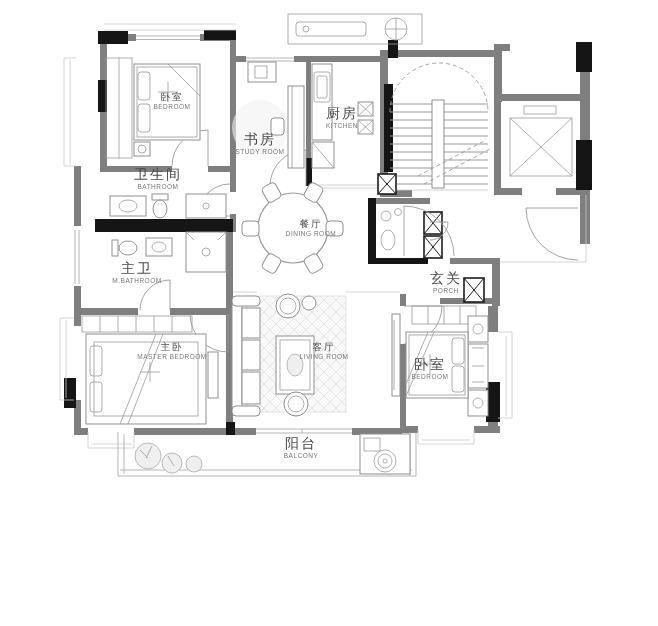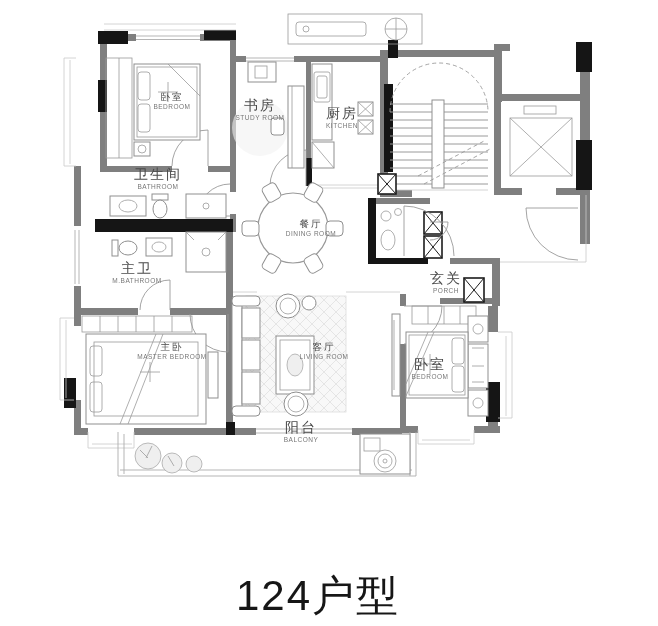--- a/index.html
+++ b/index.html
@@ -318,21 +318,21 @@
       <circle class="furn2" cx="385" cy="461" r="11"></circle>
       <circle class="furn2" cx="385" cy="461" r="7"></circle>
       <circle class="furn2" cx="385" cy="461" r="2"></circle>
     </g>
   </svg>
 
   <div class="room-label" style="left:172px;top:102px">
     <span class="cn">卧室</span>
     <span class="en">BEDROOM</span>
   </div>
-  <div class="room-label small" style="left:260px;top:110px">
+  <div class="room-label small" style="left:260px;top:144px">
     <span class="cn">书房</span>
     <span class="en">STUDY ROOM</span>
   </div>
   <div class="room-label small" style="left:342px;top:118px">
     <span class="cn">厨房</span>
     <span class="en">KITCHEN</span>
   </div>
   <div class="room-label small" style="left:158px;top:179px">
     <span class="cn">卫生间</span>
     <span class="en">BATHROOM</span>
@@ -354,20 +354,19 @@
     <span class="en">LIVING ROOM</span>
   </div>
   <div class="room-label small" style="left:446px;top:283px">
     <span class="cn">玄关</span>
     <span class="en">PORCH</span>
   </div>
   <div class="room-label small" style="left:430px;top:369px">
     <span class="cn">卧室</span>
     <span class="en">BEDROOM</span>
   </div>
-  <div class="room-label small" style="left:301px;top:432px">
+  <div class="room-label small" style="left:301px;top:448px">
     <span class="cn">阳台</span>
     <span class="en">BALCONY</span>
   </div>
 
-  <div class="plan-title">124户型</div>
 
 </div>
 
 </body></html>

